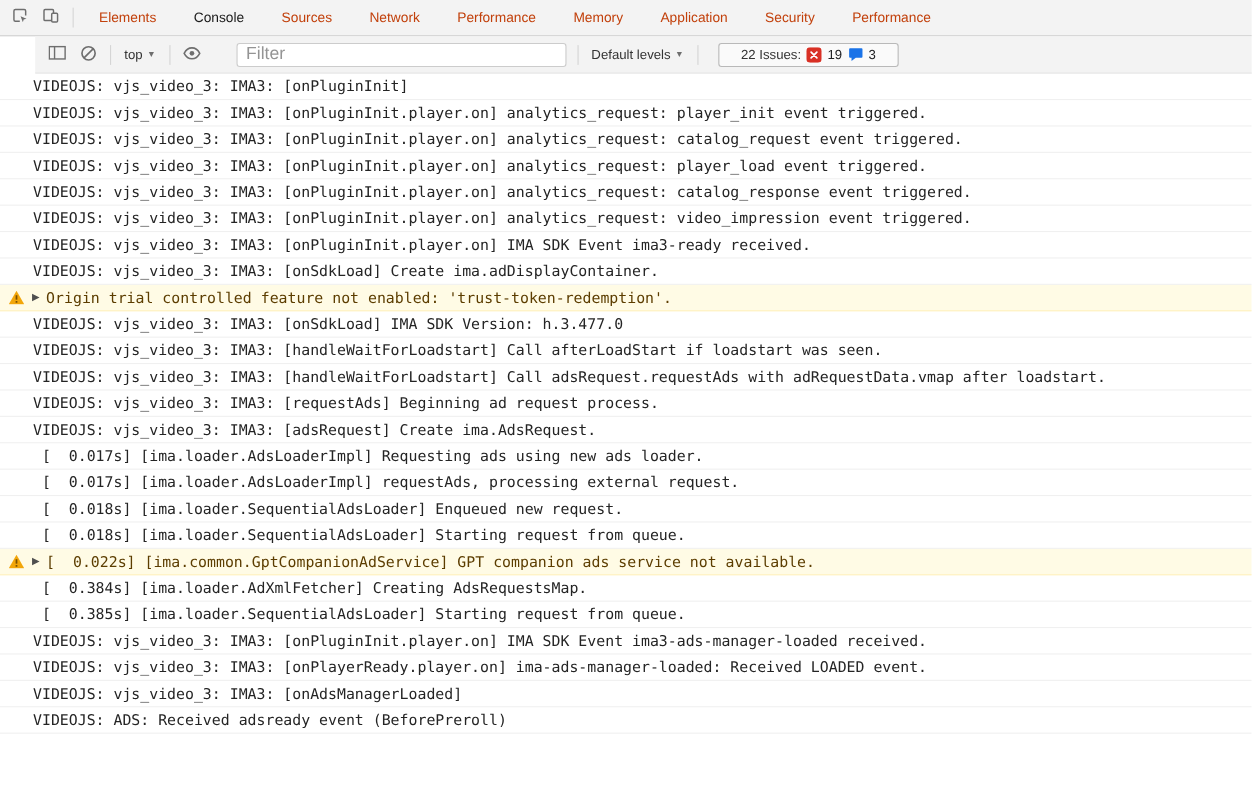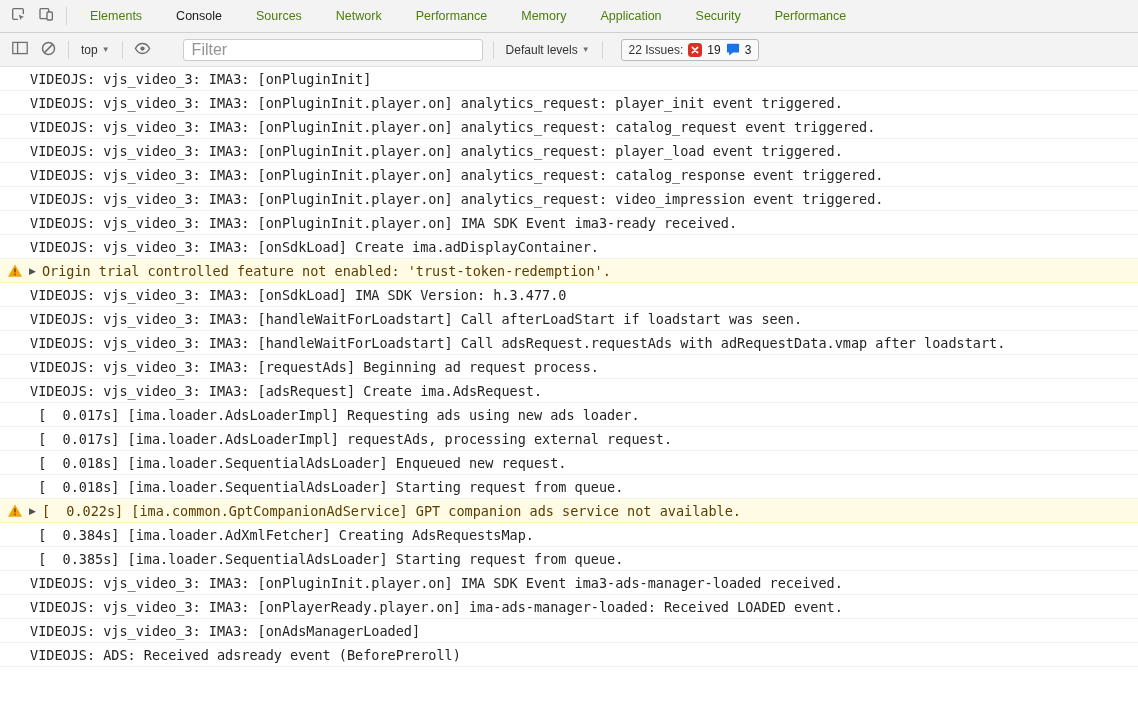--- a/index.html
+++ b/index.html
@@ -7,36 +7,36 @@
               font-family:"Liberation Sans", sans-serif; }
 
   
   .tabbar { height:33px; background:#f3f3f3; border-bottom:1px solid #d0d0d0;
             display:flex; align-items:center; padding-left:4px; }
   .icon-btn { width:28px; height:26px; display:flex; align-items:center;
               justify-content:center; color:#6e6e6e; cursor:pointer; flex:none; }
   .vdivider { width:1px; height:18px; background:#d5d5d5; margin:0 6px; flex:none; }
   .tabs { display:flex; height:100%; align-items:stretch; }
   .tab { padding:0 17px; display:flex; align-items:center; font-size:12.5px;
-         color:#4d7c0f; cursor:pointer; white-space:nowrap; }
+         color:#c2410c; cursor:pointer; white-space:nowrap; }
   .tab.active { color:#1a1a1a; }
 
   
   .console-toolbar { height:34px; background:#f3f3f3; border-bottom:1px solid #e0e0e0;
-                     display:flex; align-items:center; padding:0 6px; font-size:12px; color:#333; }
+                     display:flex; align-items:center; padding:0 6px; font-size:12px; color:#333;margin-left:32px; }
   .dropdown { background:none; border:none; font-size:12px; color:#333;
               display:flex; align-items:center; padding:0 6px; cursor:pointer;
               font-family:"Liberation Sans", sans-serif; white-space:nowrap; }
   .caret { font-size:8px; color:#6e6e6e; margin-left:4px; }
   .filter { width:300px; height:22px; margin-left:26px; border:1px solid #ccc;
             border-radius:3px; background:#fff; padding:0 8px; font-size:16px;
             color:#333; outline:none; font-family:"Liberation Sans", sans-serif; }
   .filter::placeholder { color:#949494; }
   .issues { display:flex; align-items:center; gap:5px; border:1px solid #b9b9b9;
-            border-radius:3px; padding:3px 7px; margin-left:12px; cursor:pointer;
+            border-radius:3px; padding:3px 20px; margin-left:12px; cursor:pointer;
             background:#fafafa; white-space:nowrap; }
   .issues .cnt { color:#202124; }
   .badge-icon { display:flex; align-items:center; }
 
   
   .console-messages { background:#fff; height:661px; overflow:hidden; }
   .console-row { height:24px; display:flex; align-items:center;
                  border-bottom:1px solid #f0f0f0; padding-left:30px;
                  font-family:"DejaVu Sans Mono", monospace; font-size:13.5px;
                  color:#242424; overflow:hidden; }

